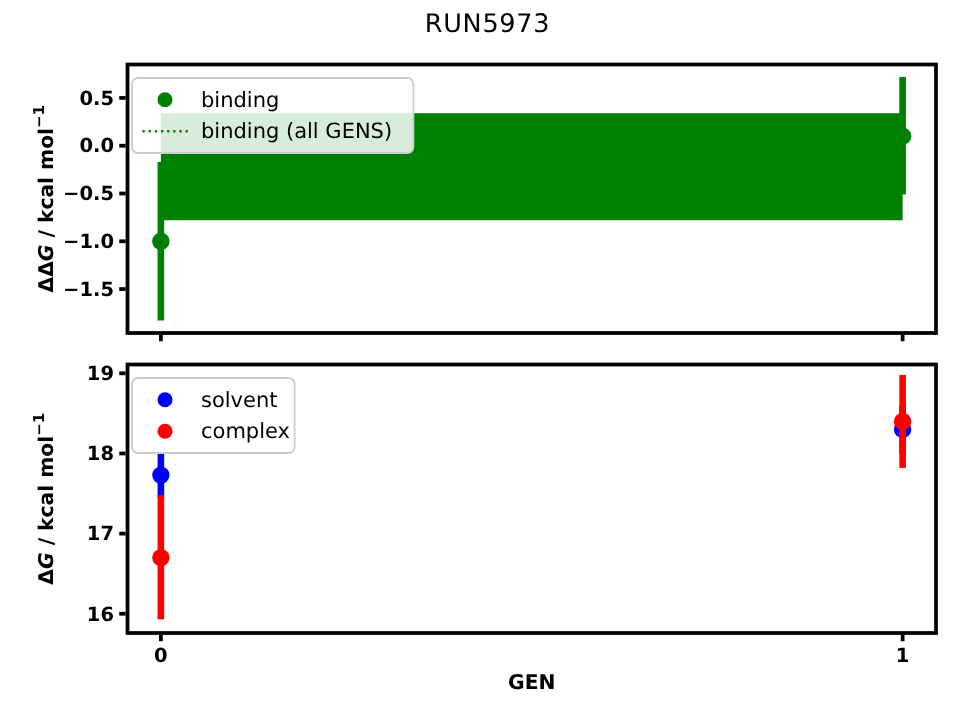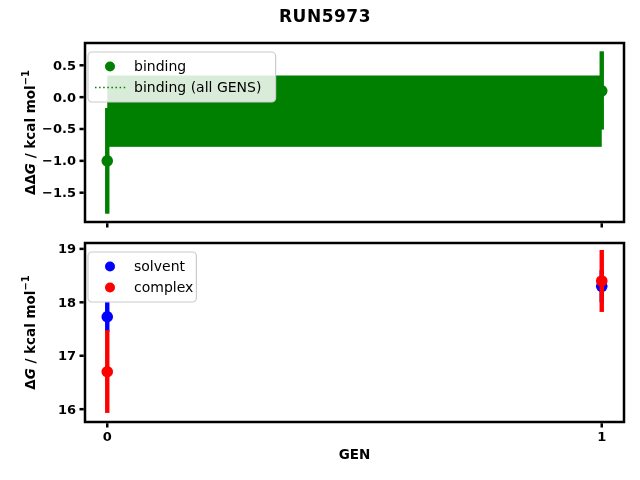--- a/index.html
+++ b/index.html
@@ -11,21 +11,21 @@
     font-family: "DejaVu Sans", sans-serif;
     overflow: hidden;
   }
   .figure-title {
     position: absolute;
     top: 6px;
     left: 0;
     right: 0;
     text-align: center;
     font-size: 17px;
-    font-weight: bold;
+    font-weight: normal;
     color: #000000;
     letter-spacing: 0.5px;
     padding-left: 10px;
   }
   svg.subplot { position: absolute; overflow: visible; }
   svg .tick-label {
     font-family: "DejaVu Sans", sans-serif;
     font-size: 13px;
     font-weight: bold;
     fill: #000000;

